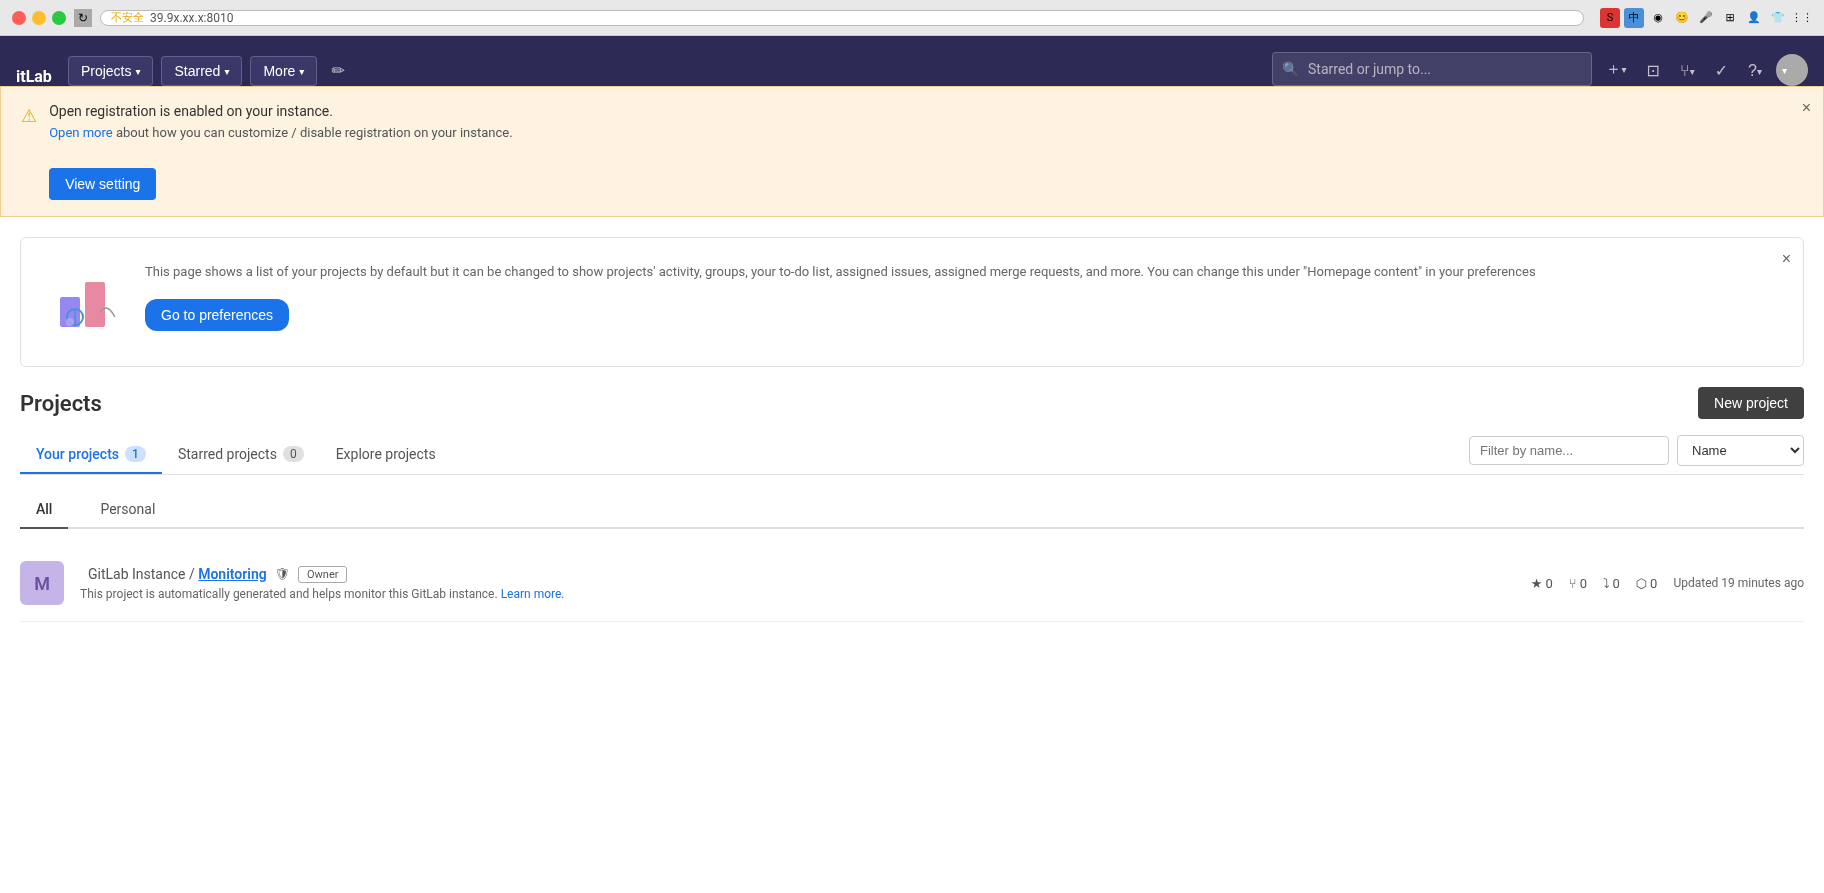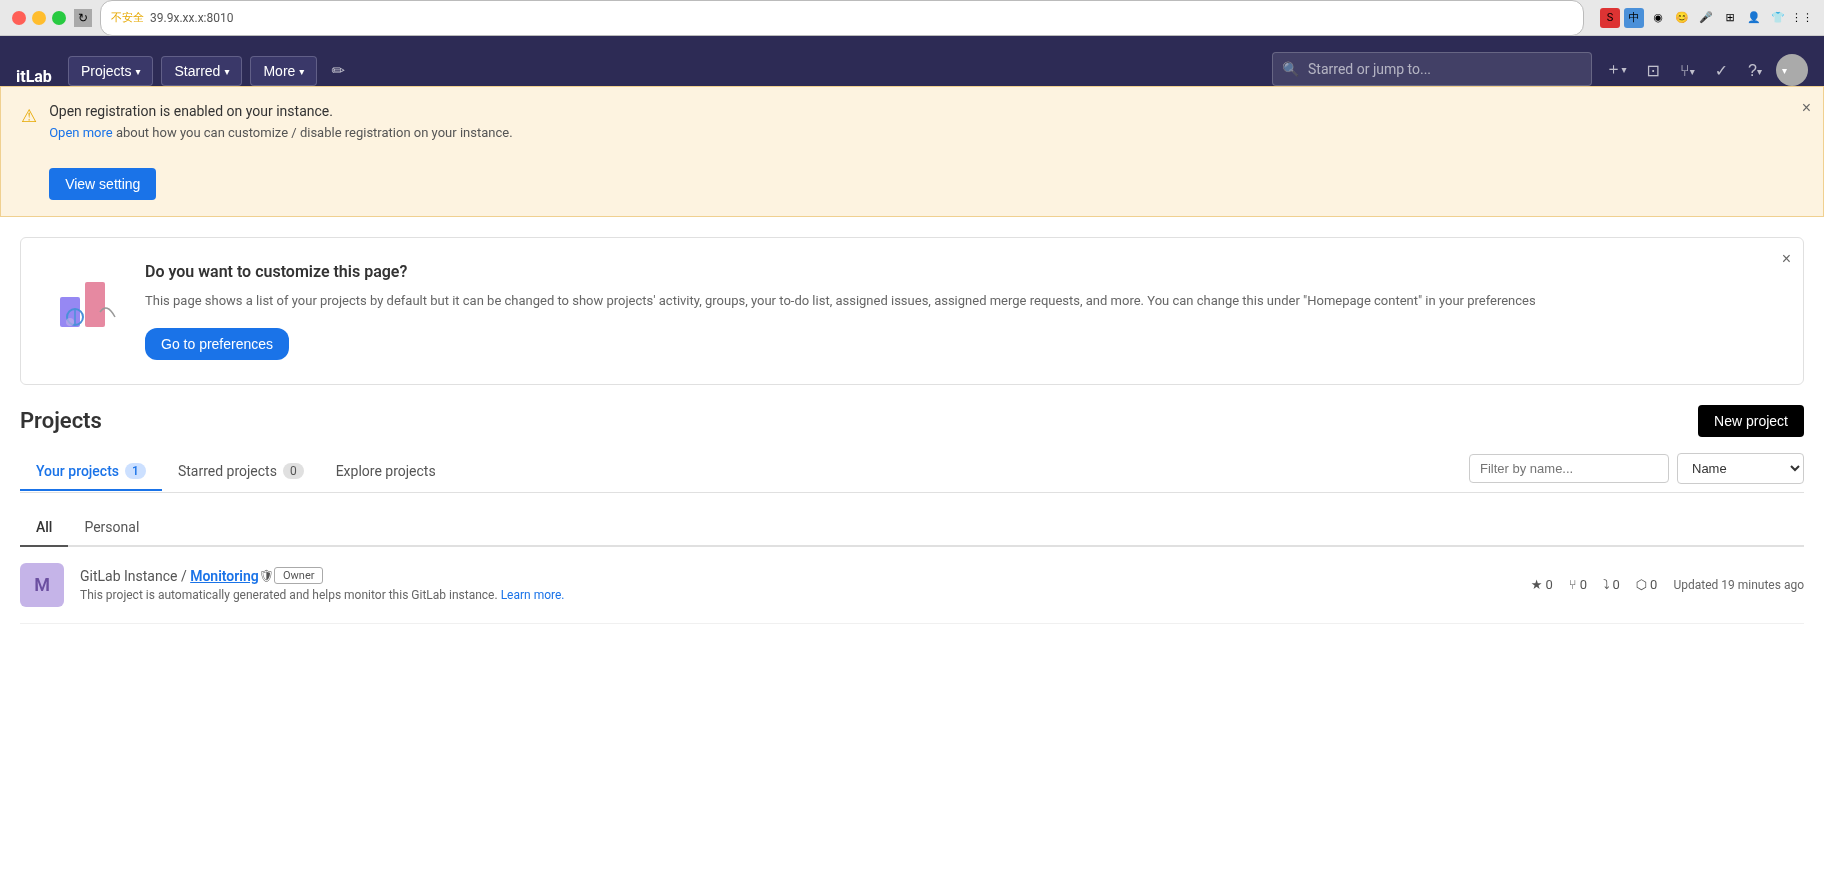--- a/index.html
+++ b/index.html
@@ -16,21 +16,21 @@
       border-bottom: 1px solid #ccc;
     }
     .browser-controls { display: flex; gap: 6px; align-items: center; }
     .browser-btn { width: 14px; height: 14px; border-radius: 50%; border: none; cursor: pointer; }
     .browser-reload { background: #aaa; border: none; cursor: pointer; font-size: 12px; padding: 2px 4px; }
     .address-bar {
       flex: 1;
       background: white;
       border: 1px solid #bbb;
       border-radius: 12px;
-      height: 36px;
+      height: 16px;
       display: flex;
       align-items: center;
       padding: 0 10px;
       font-size: 12px;
       color: #555;
       gap: 6px;
     }
     .address-warning { color: #e6a800; font-size: 11px; }
     .browser-extensions { display: flex; gap: 4px; align-items: center; margin-left: 8px; }
     .ext-icon { width: 20px; height: 20px; border-radius: 3px; display: flex; align-items: center; justify-content: center; font-size: 11px; cursor: pointer; }
@@ -181,21 +181,21 @@
     
     .projects-section { padding: 0 20px 20px; }
     .projects-header {
       display: flex;
       align-items: center;
       justify-content: space-between;
       margin-bottom: 16px;
     }
     .projects-title { font-size: 22px; font-weight: 600; color: #333; }
     .new-project-btn {
-      background: #000000;
+      background: #404040;
       color: white;
       border: none;
       padding: 8px 16px;
       border-radius: 4px;
       cursor: pointer;
       font-size: 14px;
       font-weight: 500;
     }
 
     
@@ -253,23 +253,24 @@
       font-size: 13px;
       background: white;
       cursor: pointer;
       color: #333;
       min-width: 100px;
     }
 
     
     .sub-tabs {
       display: flex;
-      gap: 0;
+      gap: 16px;
       margin-top: 0;
       border-bottom: 2px solid #e0e0e0;
+      margin-bottom: 16px;
     }
     .sub-tab {
       padding: 10px 16px;
       cursor: pointer;
       color: #555;
       font-size: 14px;
       border-bottom: 2px solid transparent;
       margin-bottom: -2px;
     }
     .sub-tab.active {
@@ -294,21 +295,21 @@
       background: #c5b4e8;
       display: flex;
       align-items: center;
       justify-content: center;
       font-size: 18px;
       font-weight: 600;
       color: #6b4fa0;
       flex-shrink: 0;
     }
     .project-info { flex: 1; }
-    .project-name-row { display: flex; align-items: center; gap: 0; margin-bottom: 4px; }
+    .project-name-row { display: flex; align-items: center; gap: 8px; margin-bottom: 4px; margin-left: 8px; }
     .project-name { font-size: 14px; color: #333; font-weight: 500; }
     .project-name .namespace { color: #555; font-weight: normal; }
     .project-name .repo { color: #1a73e8; font-weight: 600; }
     .shield-icon { color: #555; font-size: 12px; }
     .owner-badge {
       background: none;
       border: 1px solid #aaa;
       color: #555;
       font-size: 11px;
       padding: 1px 8px;
@@ -417,21 +418,20 @@
         <svg class="illustration-svg" viewBox="0 0 80 80">
           <rect x="15" y="35" width="20" height="30" rx="2" fill="#7c6af0" opacity="0.8"></rect>
           <rect x="40" y="20" width="20" height="45" rx="2" fill="#e06c8a" opacity="0.8"></rect>
           <circle cx="30" cy="55" r="8" fill="none" stroke="#4a90d9" stroke-width="2"></circle>
           <line x1="30" y1="48" x2="30" y2="62" stroke="#4a90d9" stroke-width="1.5"></line>
           <path d="M 55 50 Q 62 40 70 55" stroke="#999" stroke-width="1.5" fill="none"></path>
           <circle cx="25" cy="60" r="4" fill="#c5b4e8" opacity="0.6"></circle>
         </svg>
       </div>
       <div class="customize-content">
-        <div class="customize-title">Do you want to customize this page?</div>
         <div class="customize-desc">This page shows a list of your projects by default but it can be changed to show projects' activity, groups, your to-do list, assigned issues, assigned merge requests, and more. You can change this under "Homepage content" in your preferences</div>
         <button class="customize-btn">Go to preferences</button>
       </div>
       <button class="card-close">×</button>
     </div>
 
     <div class="projects-section">
       <div class="projects-header">
         <h1 class="projects-title">Projects</h1>
         <button class="new-project-btn">New project</button>

